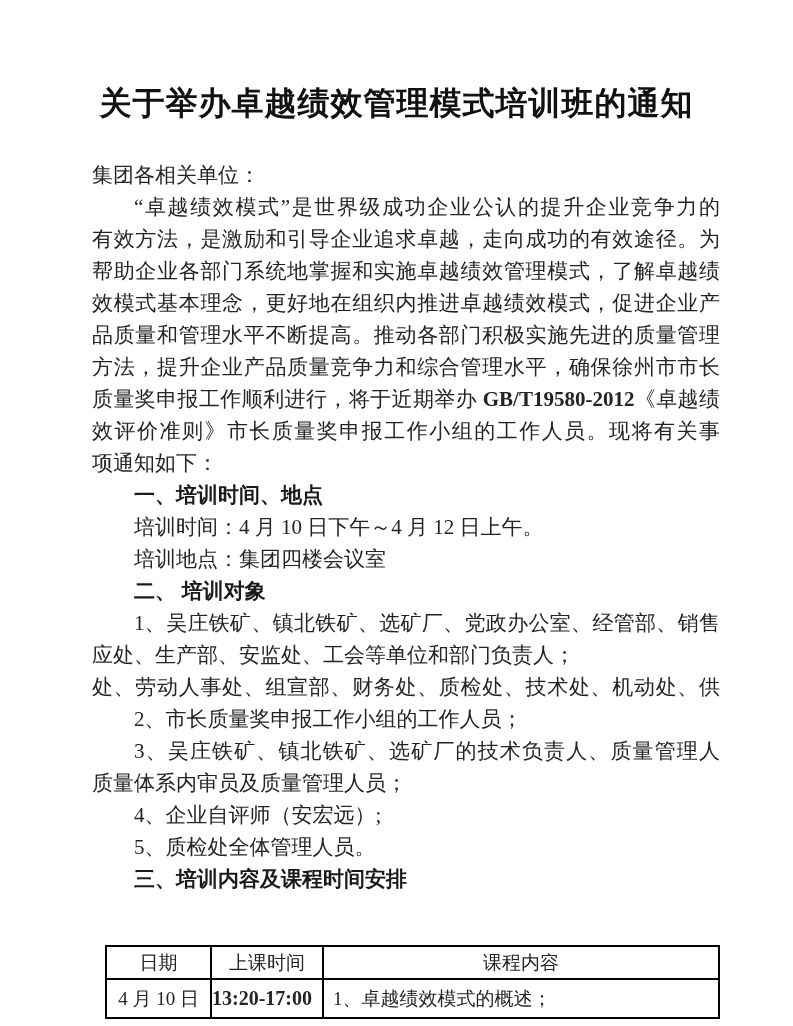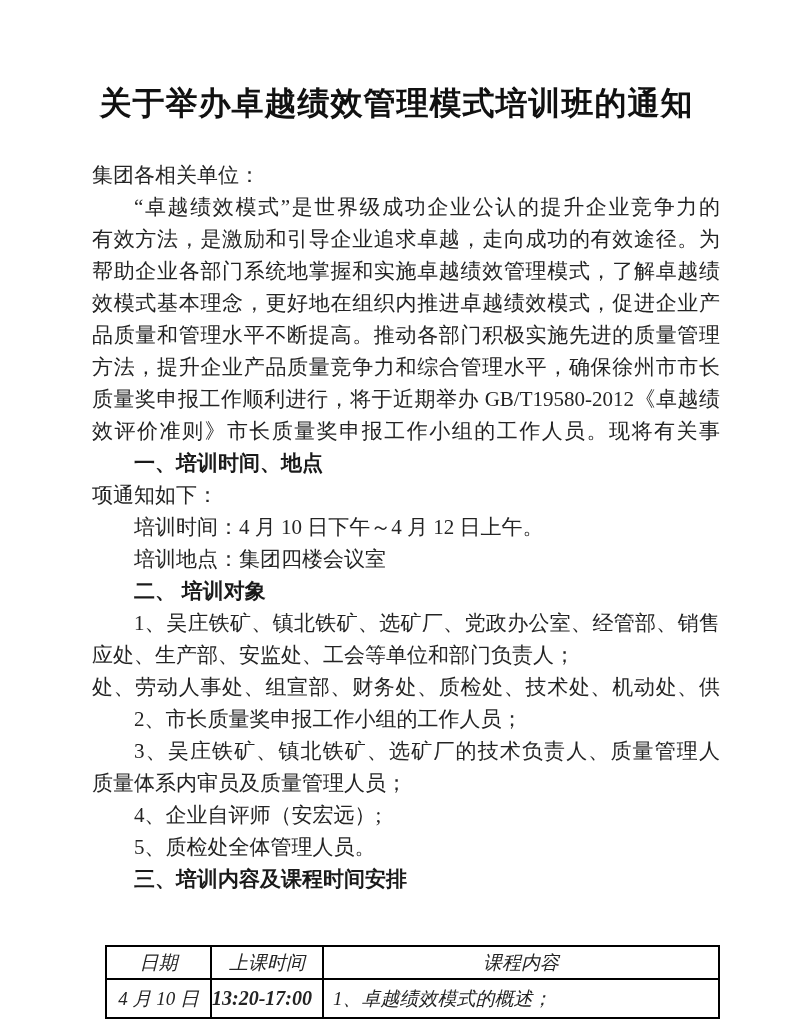--- a/index.html
+++ b/index.html
@@ -44,29 +44,28 @@
     text-justify: inter-character;
     overflow: hidden;
   }
   .ind { text-indent: 42px; }
   .heading {
     font-family: "Liberation Sans", "DejaVu Sans", sans-serif;
     font-weight: bold;
     font-size: 21px;
     color: #1a1a1a;
   }
-  .bold-std { font-weight: normal; }
+  .bold-std { font-weight: bold; }
   .course-table {
     position: absolute;
     top: 945px;
     left: 105px;
     width: 615px;
     border-collapse: collapse;
     table-layout: fixed;
-    font-style: italic;
   }
   .course-table td {
     border: 2px solid #000;
     font-size: 19px;
     vertical-align: middle;
     padding: 0;
     overflow: hidden;
     white-space: nowrap;
   }
   .course-table .hdr td { height: 31px; text-align: center; }
@@ -89,23 +88,23 @@
     <div class="ln">集团各相关单位：</div>
 
     <div class="ln just ind">“卓越绩效模式”是世界级成功企业公认的提升企业竞争力的</div>
     <div class="ln just">有效方法，是激励和引导企业追求卓越，走向成功的有效途径。为</div>
     <div class="ln just">帮助企业各部门系统地掌握和实施卓越绩效管理模式，了解卓越绩</div>
     <div class="ln just">效模式基本理念，更好地在组织内推进卓越绩效模式，促进企业产</div>
     <div class="ln just">品质量和管理水平不断提高。推动各部门积极实施先进的质量管理</div>
     <div class="ln just">方法，提升企业产品质量竞争力和综合管理水平，确保徐州市市长</div>
     <div class="ln just"><span>质量奖申报工作顺利进行，将于近期举办 </span><span class="bold-std">GB/T19580-2012</span><span>《卓越绩</span></div>
     <div class="ln just">效评价准则》市长质量奖申报工作小组的工作人员。现将有关事</div>
+    <div class="ln">项通知如下：</div>
+
     <div class="ln heading ind">一、培训时间、地点</div>
-
-    <div class="ln">项通知如下：</div>
     <div class="ln ind">培训时间：4 月 10 日下午～4 月 12 日上午。</div>
     <div class="ln ind">培训地点：集团四楼会议室</div>
 
     <div class="ln heading ind">二、 培训对象</div>
     <div class="ln just ind">1、吴庄铁矿、镇北铁矿、选矿厂、党政办公室、经管部、销售</div>
     <div class="ln">应处、生产部、安监处、工会等单位和部门负责人；</div>
     <div class="ln just">处、劳动人事处、组宣部、财务处、质检处、技术处、机动处、供</div>
     <div class="ln ind">2、市长质量奖申报工作小组的工作人员；</div>
     <div class="ln just ind">3、吴庄铁矿、镇北铁矿、选矿厂的技术负责人、质量管理人员、</div>
     <div class="ln">质量体系内审员及质量管理人员；</div>

